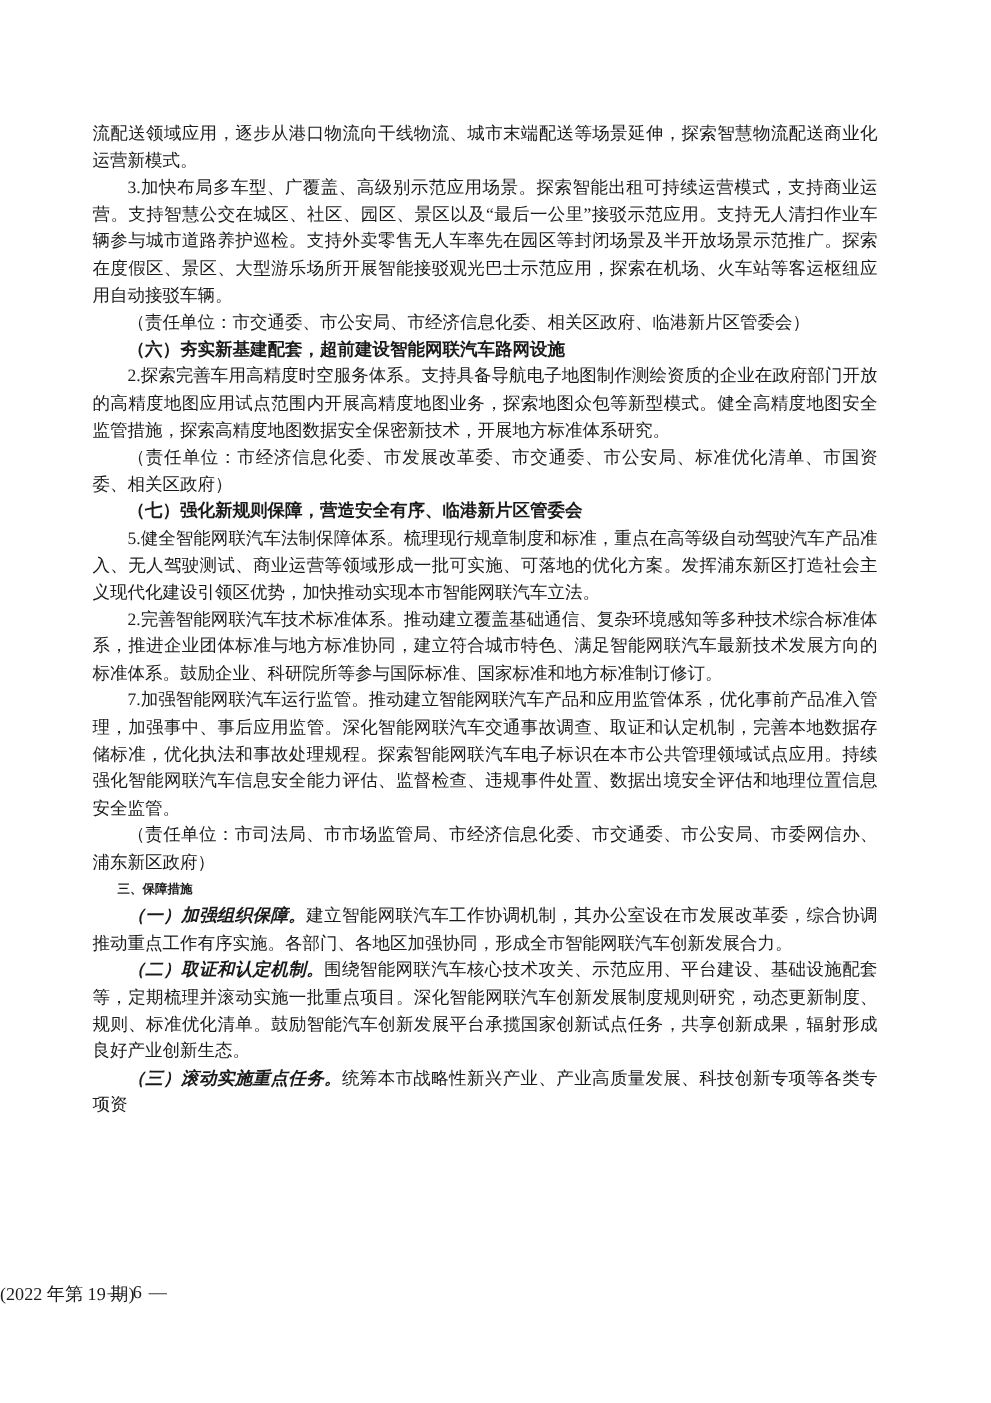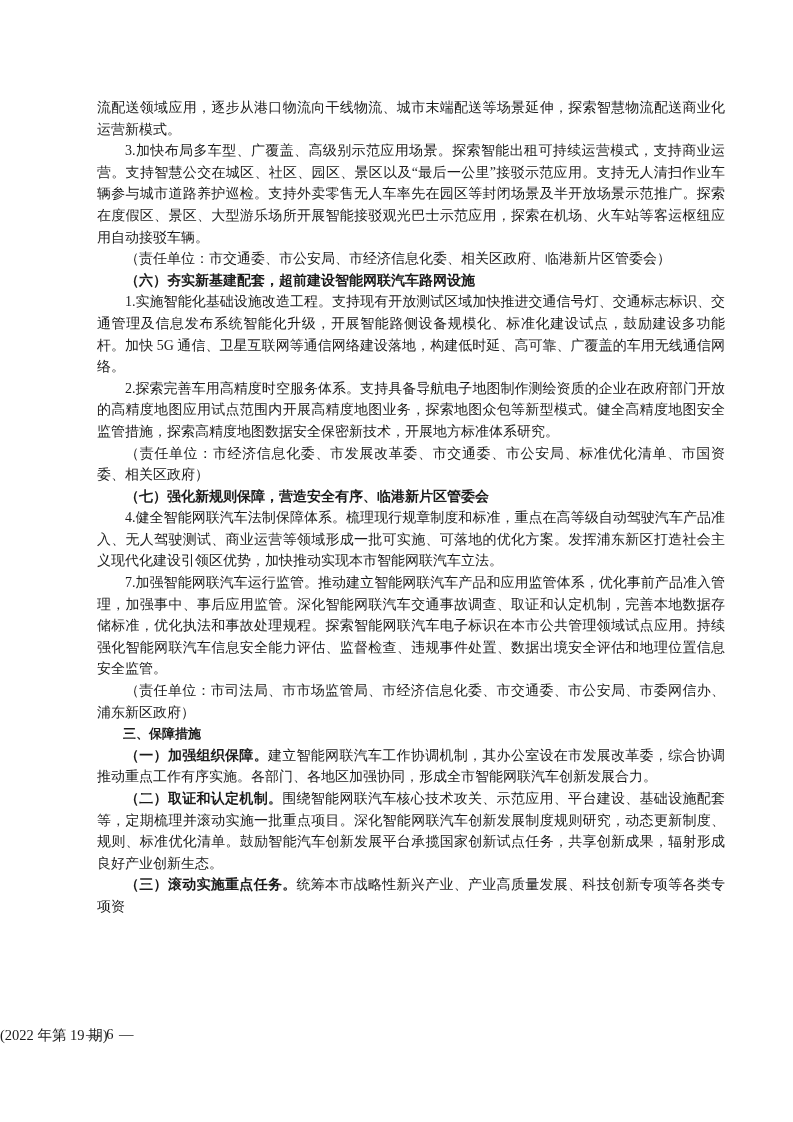--- a/index.html
+++ b/index.html
@@ -7,38 +7,38 @@
     position: relative;
     width: 793px;
     height: 1122px;
     background: #ffffff;
     overflow: hidden;
     font-family: "Liberation Serif", "DejaVu Serif", serif;
     color: #1b1b1b;
   }
   .doc {
     position: absolute;
-    left: 97px;
+    left: 74px;
     top: 97px;
     width: 628px;
     font-size: 14px;
     line-height: 21.6px;
     text-align: justify;
     letter-spacing: 0px;
   }
   .doc p { margin: 0; padding: 0; }
   .indent { text-indent: 2em; }
   .kaiti { font-weight: 600; }
   .heiti {
-    font-family: Liberation Serif, serif;
+    font-family: Liberation Mono, monospace;
     font-weight: 700;
     font-style: normal;
-    font-size: 13px;
+    font-size: 10px;
   }
-  .lead { font-weight: 600; }
+  .lead { font-style: italic; font-weight: 600; }
   .footer-left {
     position: absolute;
     left: 86px;
     top: 1026px;
     font-size: 14.5px;
     letter-spacing: 1px;
   }
   .footer-center {
     position: absolute;
     left: 0;
@@ -50,25 +50,25 @@
 </head>
 <body>
 
 <div class="page">
 
   <div class="doc">
       <p class="normal">流配送领域应用，逐步从港口物流向干线物流、城市末端配送等场景延伸，探索智慧物流配送商业化运营新模式。</p>
       <p class="normal indent">3.加快布局多车型、广覆盖、高级别示范应用场景。探索智能出租可持续运营模式，支持商业运营。支持智慧公交在城区、社区、园区、景区以及“最后一公里”接驳示范应用。支持无人清扫作业车辆参与城市道路养护巡检。支持外卖零售无人车率先在园区等封闭场景及半开放场景示范推广。探索在度假区、景区、大型游乐场所开展智能接驳观光巴士示范应用，探索在机场、火车站等客运枢纽应用自动接驳车辆。</p>
       <p class="normal indent">（责任单位：市交通委、市公安局、市经济信息化委、相关区政府、临港新片区管委会）</p>
       <p class="kaiti indent">（六）夯实新基建配套，超前建设智能网联汽车路网设施</p>
-      <p class="normal indent">1.实施智能化基础设施改造工程。支持现有开放测试区域加快推进交通信号灯、交通标志标识、交通管理及信息发布系统智能化升级，开展智能路侧设备规模化、标准化建设试点，鼓励建设多功能杆。加快 5G 通信、卫星互联网等通信网络建设落地，构建低时延、高可靠、广覆盖的车用无线通信网络。</p>
       <p class="normal indent">2.探索完善车用高精度时空服务体系。支持具备导航电子地图制作测绘资质的企业在政府部门开放的高精度地图应用试点范围内开展高精度地图业务，探索地图众包等新型模式。健全高精度地图安全监管措施，探索高精度地图数据安全保密新技术，开展地方标准体系研究。</p>
       <p class="normal indent">（责任单位：市经济信息化委、市发展改革委、市交通委、市公安局、标准优化清单、市国资委、相关区政府）</p>
       <p class="kaiti indent">（七）强化新规则保障，营造安全有序、临港新片区管委会</p>
-      <p class="normal indent">4.健全智能网联汽车法制保障体系。梳理现行规章制度和标准，重点在高等级自动驾驶汽车产品准入、无人驾驶测试、商业运营等领域形成一批可实施、可落地的优化方案。发挥浦东新区打造社会主义现代化建设引领区优势，加快推动实现本市智能网联汽车立法。</p>
+      <p class="normal indent">5.健全智能网联汽车法制保障体系。梳理现行规章制度和标准，重点在高等级自动驾驶汽车产品准入、无人驾驶测试、商业运营等领域形成一批可实施、可落地的优化方案。发挥浦东新区打造社会主义现代化建设引领区优势，加快推动实现本市智能网联汽车立法。</p>
+      <p class="normal indent">2.完善智能网联汽车技术标准体系。推动建立覆盖基础通信、复杂环境感知等多种技术综合标准体系，推进企业团体标准与地方标准协同，建立符合城市特色、满足智能网联汽车最新技术发展方向的标准体系。鼓励企业、科研院所等参与国际标准、国家标准和地方标准制订修订。</p>
       <p class="normal indent">7.加强智能网联汽车运行监管。推动建立智能网联汽车产品和应用监管体系，优化事前产品准入管理，加强事中、事后应用监管。深化智能网联汽车交通事故调查、取证和认定机制，完善本地数据存储标准，优化执法和事故处理规程。探索智能网联汽车电子标识在本市公共管理领域试点应用。持续强化智能网联汽车信息安全能力评估、监督检查、违规事件处置、数据出境安全评估和地理位置信息安全监管。</p>
       <p class="normal indent">（责任单位：市司法局、市市场监管局、市经济信息化委、市交通委、市公安局、市委网信办、浦东新区政府）</p>
       <p class="heiti indent">三、保障措施</p>
       <p class="normal indent"><span class="lead">（一）加强组织保障。</span>建立智能网联汽车工作协调机制，其办公室设在市发展改革委，综合协调推动重点工作有序实施。各部门、各地区加强协同，形成全市智能网联汽车创新发展合力。</p>
       <p class="normal indent"><span class="lead">（二）取证和认定机制。</span>围绕智能网联汽车核心技术攻关、示范应用、平台建设、基础设施配套等，定期梳理并滚动实施一批重点项目。深化智能网联汽车创新发展制度规则研究，动态更新制度、规则、标准优化清单。鼓励智能汽车创新发展平台承揽国家创新试点任务，共享创新成果，辐射形成良好产业创新生态。</p>
       <p class="normal indent"><span class="lead">（三）滚动实施重点任务。</span>统筹本市战略性新兴产业、产业高质量发展、科技创新专项等各类专项资</p>
     </div>
 
   <div class="footer-left">— 6 —</div>
 

